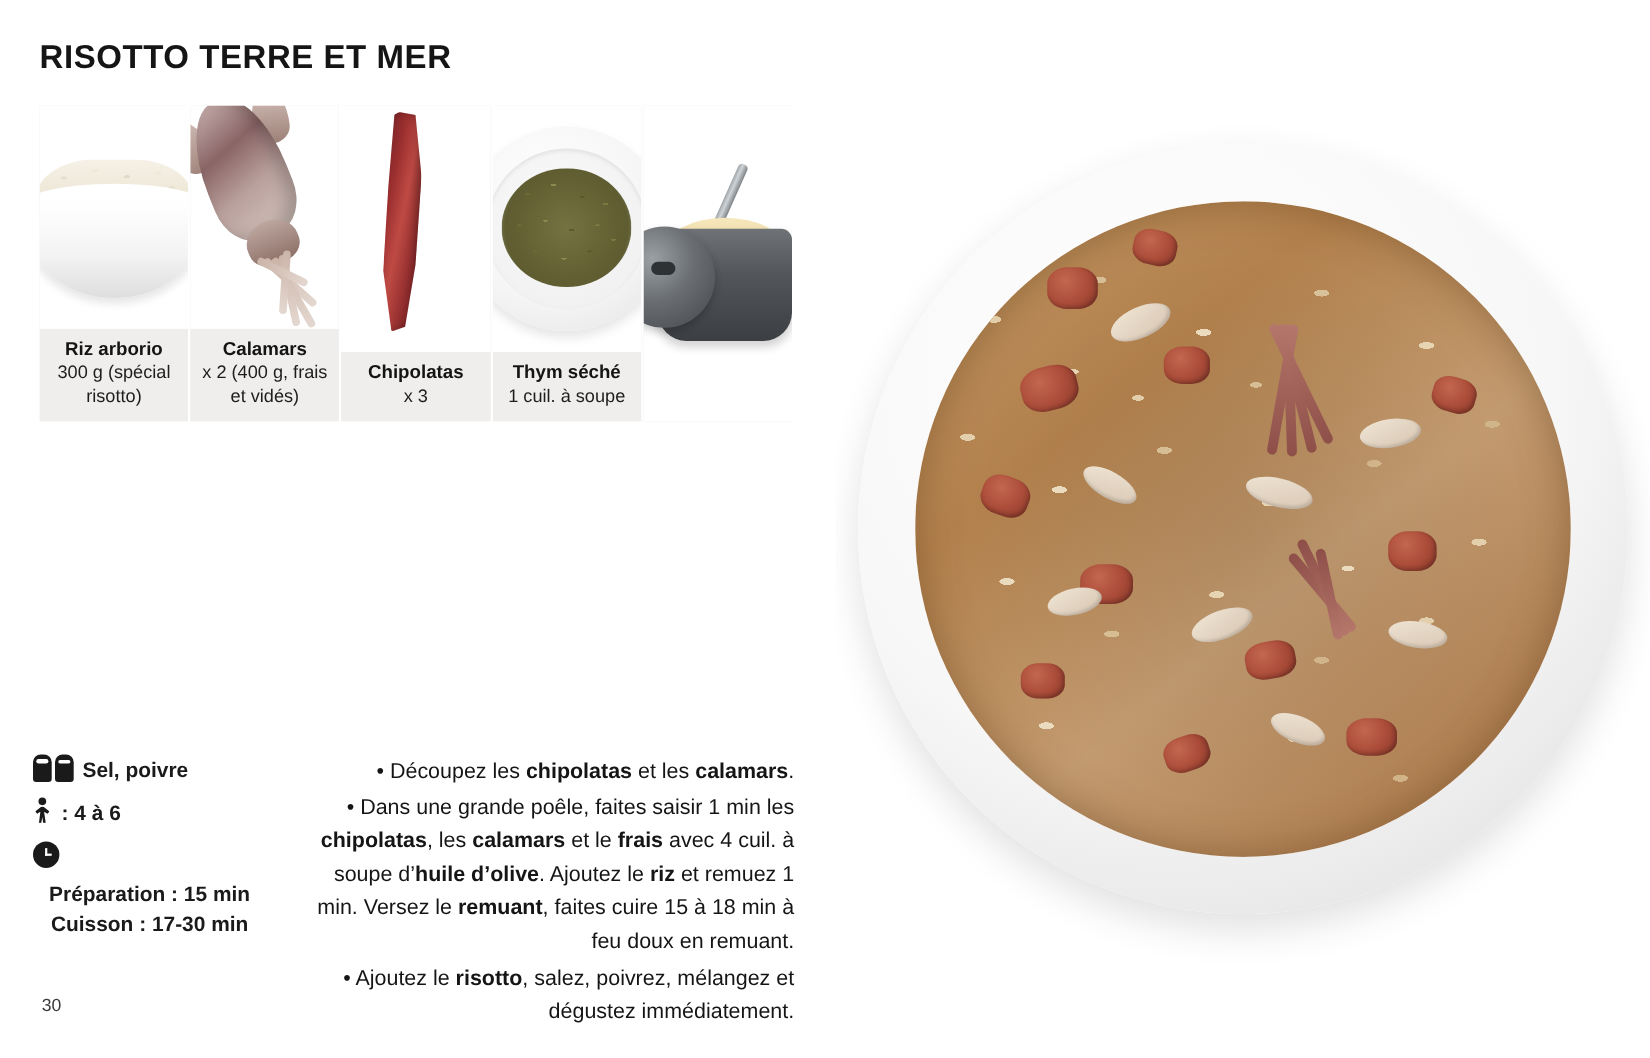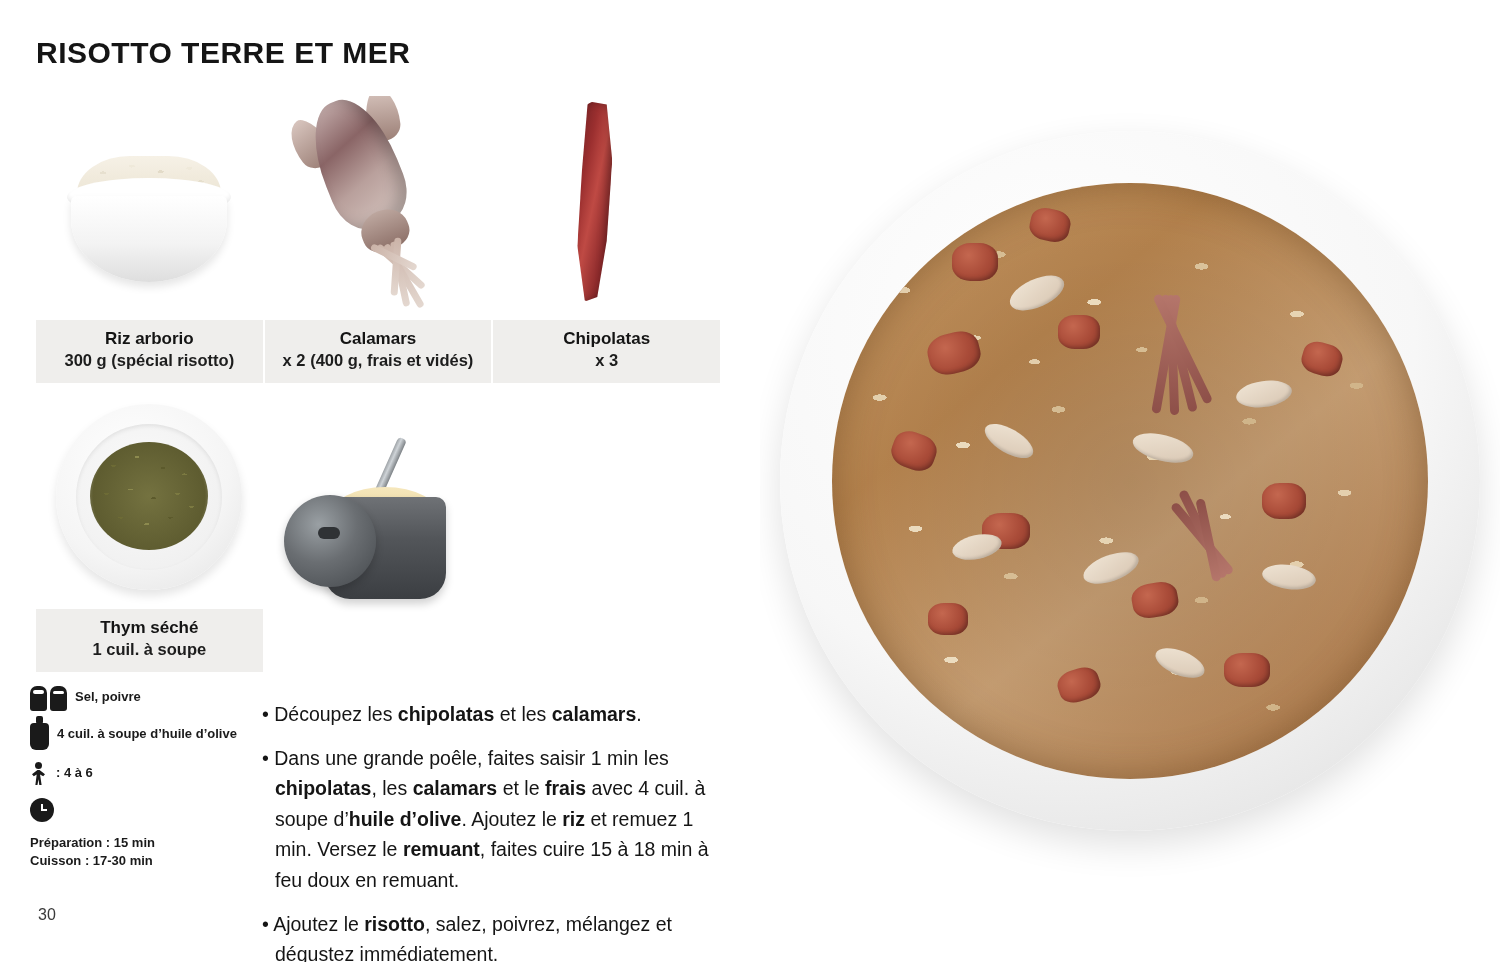--- a/index.html
+++ b/index.html
@@ -32,21 +32,21 @@
     color: #151515;
   }
 
   
   .ingredients {
     position: absolute;
     left: 36px;
     top: 96px;
     width: 684px;
     display: grid;
-    grid-template-columns: 1fr 1fr 1fr;
+    grid-template-columns: 1fr 1fr 1fr 1fr 1fr;
     grid-template-rows: 287px 287px;
     gap: 2px 2px;
   }
   .ing-cell {
     background: #f0efee;
     position: relative;
     overflow: hidden;
     display: flex;
     flex-direction: column;
   }
@@ -65,21 +65,20 @@
   .ing-name {
     font-size: 17px;
     font-weight: bold;
     display: block;
     color: #141414;
   }
   .ing-qty {
     font-size: 16.5px;
     display: block;
     color: #1d1d1d;
-    font-weight: bold;
   }
 
   
   .bowl-rice {
     position: absolute;
     left: 50%;
     top: 52%;
     transform: translate(-50%, -50%);
     width: 168px;
     height: 150px;
@@ -360,22 +359,23 @@
     border-radius: 0 12px 0 0;
     transform: skewX(-18deg);
   }
 
   
   .info-col {
     position: absolute;
     left: 30px;
     top: 686px;
     width: 212px;
-    font-size: 13px;
+    font-size: 19px;
     line-height: 1.34;
+    text-align: center;
   }
   .info-row {
     display: flex;
     align-items: flex-start;
     gap: 8px;
     margin-bottom: 12px;
   }
   .info-row .glyphs {
     flex: 0 0 auto;
     display: flex;
@@ -485,23 +485,24 @@
   .steps {
     position: absolute;
     left: 262px;
     top: 686px;
     width: 460px;
     font-size: 19.5px;
     line-height: 1.57;
     color: #151515;
   }
   .step {
-    margin: 13px 0 2px 0;
+    margin: 0 0 2px 0;
     text-indent: -13px;
     padding-left: 13px;
+    text-align: right;
   }
   .step b { font-weight: bold; }
 
   
   .page-num {
     position: absolute;
     left: 38px;
     top: 906px;
     font-size: 16px;
     color: #3a3a3a;
@@ -689,26 +690,20 @@
   <div class="info-col">
 
     <div class="info-row">
       <span class="glyphs">
         <span class="shaker"></span>
           <span class="shaker s2"></span>
       </span>
       <span class="txt">Sel, poivre</span>
     </div>
 
-    <div class="info-row">
-      <span class="glyphs">
-        <span class="oil-bottle"></span>
-      </span>
-      <span class="txt">4 cuil. à soupe d’huile d’olive</span>
-    </div>
 
     <div class="info-row">
       <span class="glyphs">
         <span class="person-icon"></span>
       </span>
       <span class="txt">: 4 à 6</span>
     </div>
 
     <div class="info-row">
       <span class="glyphs">

